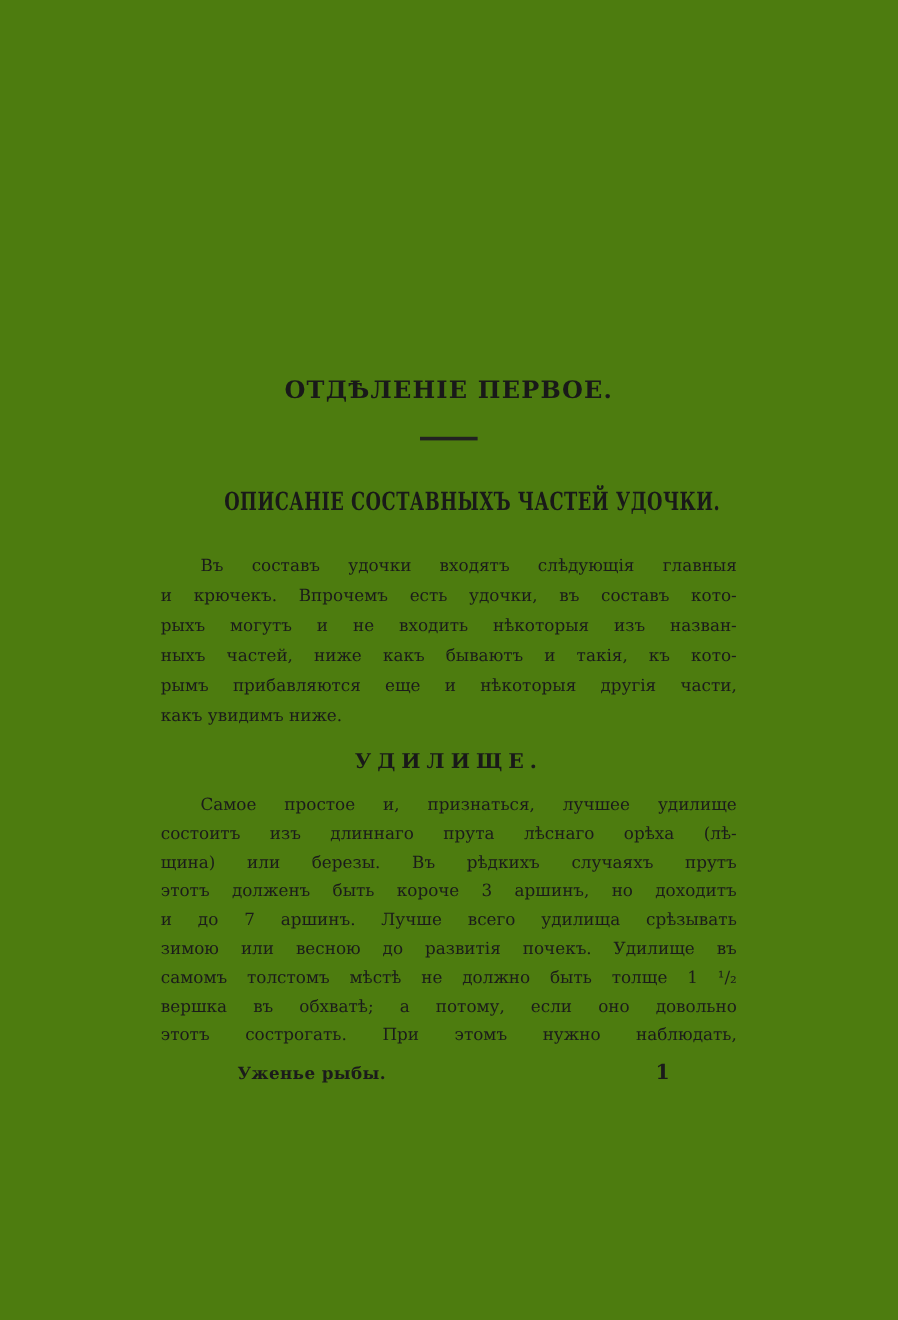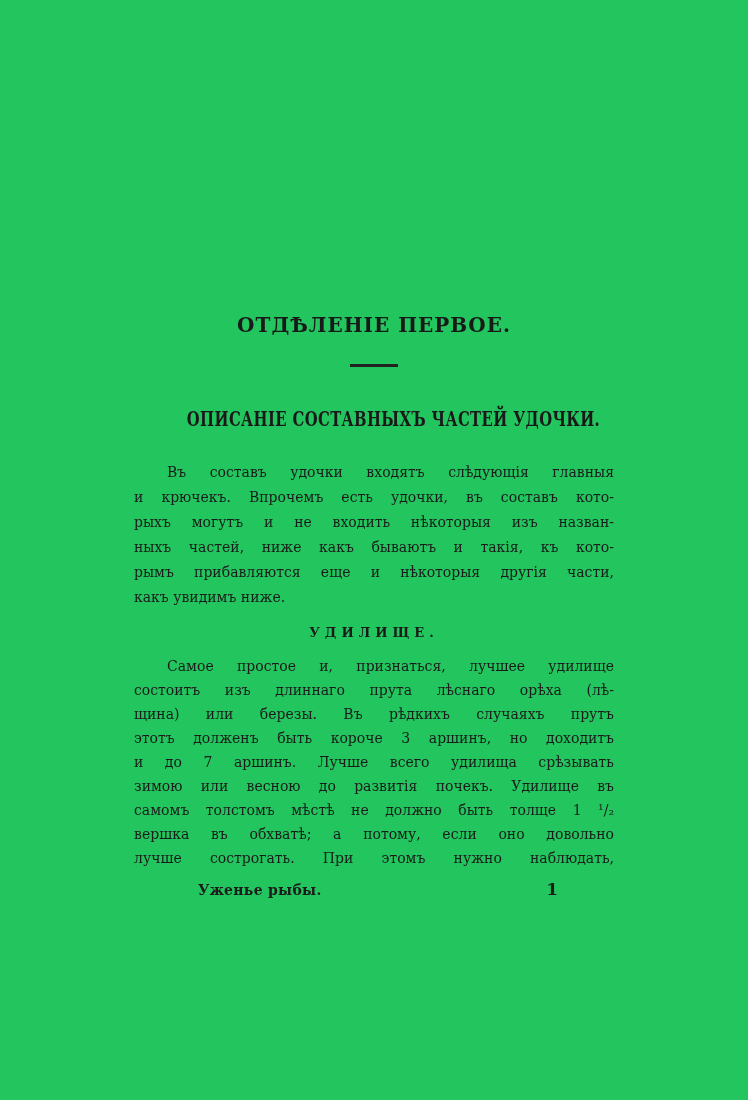--- a/index.html
+++ b/index.html
@@ -4,21 +4,21 @@
 <style>
   html, body {
     margin: 0;
     padding: 0;
     background: #ffffff;
   }
   .sheet {
     position: relative;
     width: 748px;
     height: 1100px;
-    background: #22c55e;
+    background: #4d7c0f;
     overflow: hidden;
     color: #1c1c1c;
     font-family: "DejaVu Serif", "DejaVu Sans", serif;
   }
   .content {
     position: absolute;
     left: 134px;
     top: 0;
     width: 480px;
   }
@@ -59,21 +59,21 @@
     text-align-last: justify;
   }
   .ln.indent { text-indent: 33px; }
   .ln.no-just {
     text-align: left;
     text-align-last: left;
   }
   .h-subsection {
     margin: 15px 0 0 0;
     text-align: center;
-    font-size: 13px;
+    font-size: 17px;
     font-weight: 700;
     letter-spacing: 5px;
     color: #191919;
     white-space: nowrap;
   }
   .footer {
     margin-top: 9px;
     display: flex;
     justify-content: space-between;
     align-items: baseline;
@@ -117,21 +117,21 @@
 
     <div class="para para-2">
       <div class="ln indent">Самое простое и, признаться, лучшее удилище</div>
       <div class="ln">состоитъ изъ длиннаго прута лѣснаго орѣха (лѣ-</div>
       <div class="ln">щина) или березы. Въ рѣдкихъ случаяхъ прутъ</div>
       <div class="ln">этотъ долженъ быть короче 3 аршинъ, но доходитъ</div>
       <div class="ln">и до 7 аршинъ. Лучше всего удилища срѣзывать</div>
       <div class="ln">зимою или весною до развитія почекъ. Удилище въ</div>
       <div class="ln">самомъ толстомъ мѣстѣ не должно быть толще 1 ¹/₂</div>
       <div class="ln">вершка въ обхватѣ; а потому, если оно довольно</div>
-      <div class="ln">лучше сострогать. При этомъ нужно наблюдать,</div>
+      <div class="ln">этотъ сострогать. При этомъ нужно наблюдать,</div>
     </div>
 
     <div class="footer">
       <span class="running-title">Уженье рыбы.</span>
       <span class="page-number">1</span>
     </div>
 
   </div>
 </div>
 

